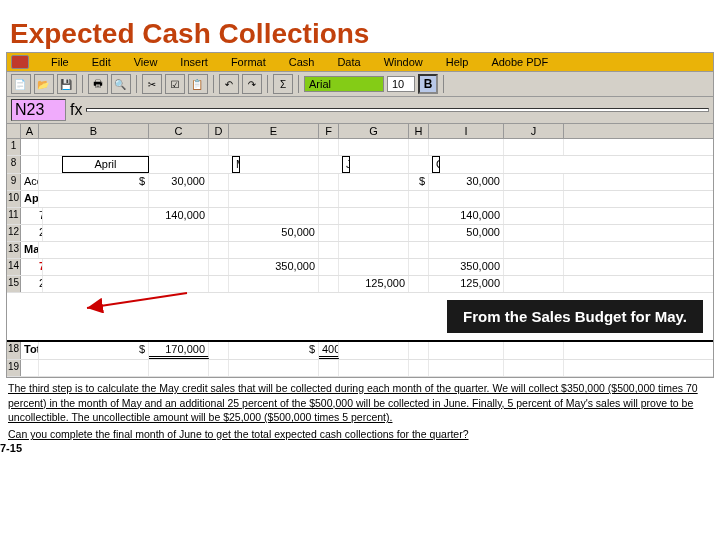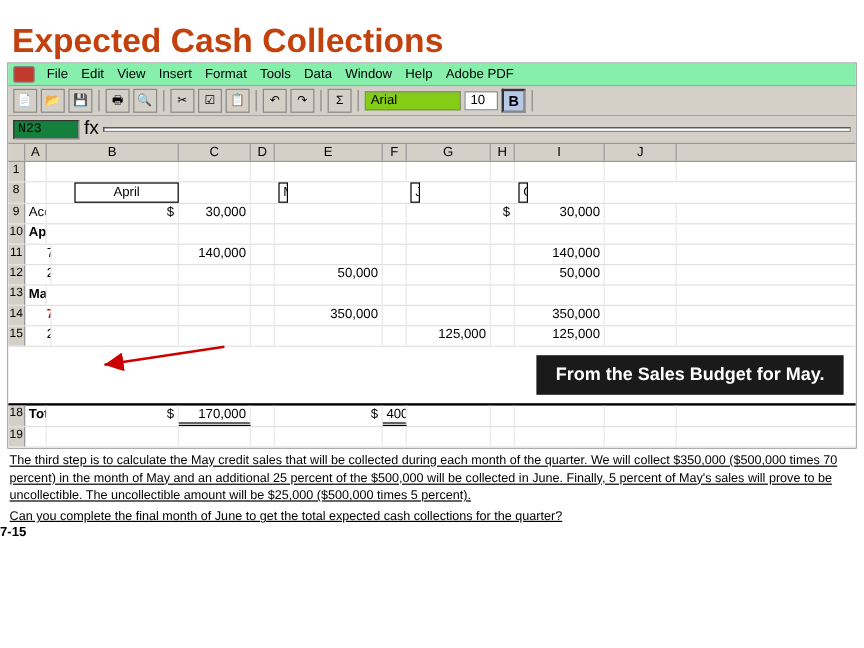--- a/index.html
+++ b/index.html
@@ -20,25 +20,25 @@
       padding: 18px 10px 2px 10px;
     }
 
     
     .excel-wrapper {
       border: 1px solid #999;
       margin: 0 6px;
     }
 
     .excel-menubar {
-      background: #86efac;
+      background: #eab308;
       display: flex;
       align-items: center;
       padding: 2px 4px;
-      gap: 1px;
+      gap: 13px;
       border-bottom: 1px solid #999;
     }
     .excel-menubar .menu-icon {
       width: 18px;
       height: 14px;
       background: #c0392b;
       border: 1px solid #888;
       border-radius: 2px;
       margin-right: 4px;
     }
@@ -95,25 +95,24 @@
     .excel-formulabar {
       background: #d4d0c8;
       display: flex;
       align-items: center;
       padding: 2px 4px;
       gap: 4px;
       border-bottom: 1px solid #999;
     }
     .name-box {
       border: 1px inset #888;
-      background: #15803d;
+      background: #f0abfc;
       width: 55px;
       padding: 1px 3px;
-      font-size: 11px;
-      font-family: Liberation Mono, monospace;
+      font-size: 16px;
     }
     .formula-bar {
       border: 1px inset #888;
       background: #fff;
       flex: 1;
       padding: 1px 3px;
       font-size: 11px;
       min-width: 0;
     }
 
@@ -239,21 +238,21 @@
 
 <div class="excel-wrapper">
 
   <div class="excel-menubar">
     <div class="menu-icon"></div>
     <span class="menu-item">File</span>
     <span class="menu-item">Edit</span>
     <span class="menu-item">View</span>
     <span class="menu-item">Insert</span>
     <span class="menu-item">Format</span>
-    <span class="menu-item">Tools</span>
+    <span class="menu-item">Cash</span>
     <span class="menu-item">Data</span>
     <span class="menu-item">Window</span>
     <span class="menu-item">Help</span>
     <span class="menu-item">Adobe PDF</span>
   </div>
 
   <div class="excel-toolbar">
     <div class="tb-btn">📄</div>
     <div class="tb-btn">📂</div>
     <div class="tb-btn">💾</div>

